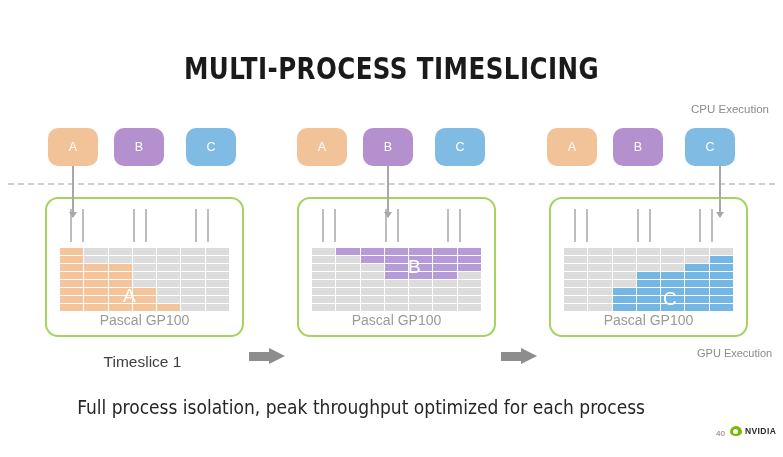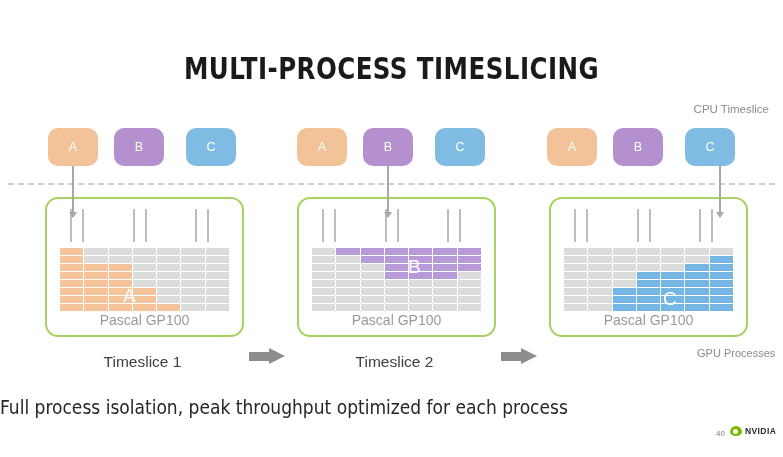--- a/index.html
+++ b/index.html
@@ -200,21 +200,21 @@
     border-bottom: 8px solid transparent;
     border-left: 16px solid #8d8d8d;
   }
 
   
   .caption {
     position: absolute;
     top: 396px;
     left: 0;
     width: 645px;
-    text-align: left;
+    text-align: right;
     font-size: 19px;
     color: #262626;
     font-family: "DejaVu Sans Condensed", "Liberation Sans Narrow", "Liberation Sans", sans-serif;
   }
 
   
   .page-number {
     position: absolute;
     left: 716px;
     top: 429px;
@@ -282,21 +282,21 @@
     letter-spacing: 0.5px;
   }
 </style>
 </head>
 <body>
 
 <div class="slide">
 
   <div class="title">MULTI-PROCESS TIMESLICING</div>
 
-  <div class="cpu-processes-label">CPU Timeslice</div>
+  <div class="cpu-processes-label">CPU Execution</div>
 
   <div class="pill-row" style="left:48px; width:195px;">
     <div class="pill a" style="left:0px;">A</div>
     <div class="pill b" style="left:66px;">B</div>
     <div class="pill c" style="left:138px;">C</div>
   </div>
 
   <div class="pill-row" style="left:297px; width:195px;">
     <div class="pill a" style="left:0px;">A</div>
     <div class="pill b" style="left:66px;">B</div>
@@ -522,22 +522,21 @@
         <div class="cell on-c"></div>
         <div class="cell on-c"></div>
         <div class="cell on-c"></div>
         <div class="cell on-c"></div>
       </div>
     <div class="grid-letter" style="left:112px; top:89px;">C</div>
     <div class="panel-caption">Pascal GP100</div>
   </div>
 
   <div class="timeslice-label" style="left:45px;">Timeslice 1</div>
-  <div class="timeslice-label" style="left:297px;">Timeslice 2</div>
-  <div class="gpu-exec-label">GPU Processes</div>
+  <div class="gpu-exec-label">GPU Execution</div>
 
   <div class="step-arrow" style="left:249px;">
     <div class="shaft"></div>
       <div class="head"></div>
   </div>
   <div class="step-arrow" style="left:501px;">
     <div class="shaft"></div>
       <div class="head"></div>
   </div>
 

